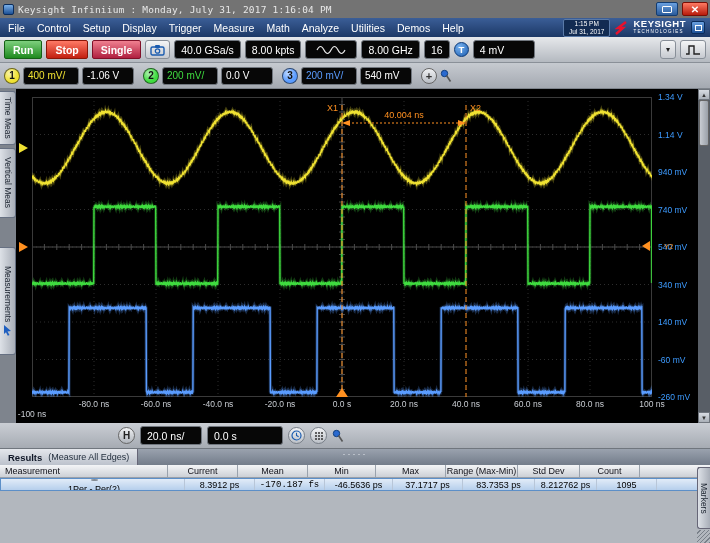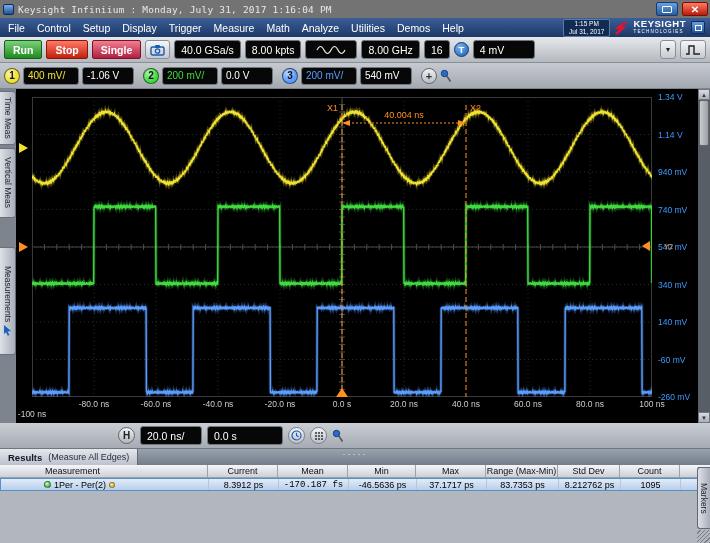--- a/index.html
+++ b/index.html
@@ -95,21 +95,21 @@
              border:1px solid #777e87;display:flex;align-items:center;justify-content:center;}
 
   
   .results{height:94px;background:#b2b7be;position:relative;flex:0 0 94px;}
   .res-header{height:16px;background:linear-gradient(#9aa2ae,#737c8a);display:flex;align-items:center;position:relative;}
   .res-tab{background:linear-gradient(#e4e7ec,#bcc2cc);height:100%;display:flex;align-items:center;
            padding:0 8px;gap:6px;font-size:9.5px;color:#101828;border-right:1px solid #667;}
   .res-tab b{font-weight:bold;}
   .res-sub{font-size:9px;color:#24303e;}
   .res-dots{position:absolute;left:50%;top:0;transform:translateX(-50%);color:#e6eaef;font-size:9px;letter-spacing:2px;}
-  .thead,.trow{display:flex;font-size:9px;padding-left:40px;}
+  .thead,.trow{display:flex;font-size:9px;}
   .thead{height:13px;background:linear-gradient(#f4f5f7,#ccd0d6);border-bottom:1px solid #99a0aa;color:#101018;}
   .thead>div{display:flex;align-items:center;justify-content:center;border-right:1px solid #9aa2ac;
              overflow:hidden;white-space:nowrap;}
   .thead>div:first-child{justify-content:flex-start;padding-left:5px;}
   .trow{height:13px;background:linear-gradient(#e2ecf8,#b6cfec);border:1px solid #5c8fc8;color:#000;}
   .trow>div{display:flex;align-items:center;justify-content:center;border-right:1px solid #b8c6d8;
             overflow:hidden;white-space:nowrap;}
   .trow>div:first-child{justify-content:flex-start;padding-left:3px;gap:3px;}
   .dot{width:7px;height:7px;border-radius:50%;display:inline-block;border:1px solid rgba(0,0,0,.4);}
   .dot.sm{width:6px;height:6px;}
@@ -464,21 +464,21 @@
         <div style="width: 70px;">Current</div>
         <div style="width: 70px;">Mean</div>
         <div style="width: 68px;">Min</div>
         <div style="width: 70px;">Max</div>
         <div style="width: 72px;">Range (Max-Min)</div>
         <div style="width: 62px;">Std Dev</div>
         <div style="width: 60px;">Count</div>
         <div style="flex: 1 1 0%; border-right: none;"></div>
       </div>
     <div class="trow">
-        <div style="width: 168px;">
+        <div style="width: 184px; flex-direction: column;">
           <span class="dot" style="background: radial-gradient(circle at 35% 30%, rgb(200, 255, 200), rgb(20, 160, 20));"></span>
           <span>1Per - Per(2)</span>
           <span class="dot sm" style="background: radial-gradient(circle at 35% 30%, rgb(255, 240, 160), rgb(224, 160, 16));"></span>
         </div>
         <div style="width: 70px;">8.3912 ps</div>
         <div style="width: 70px; font-family: Liberation Mono, monospace;">-170.187 fs</div>
         <div style="width: 68px;">-46.5636 ps</div>
         <div style="width: 70px;">37.1717 ps</div>
         <div style="width: 72px;">83.7353 ps</div>
         <div style="width: 62px;">8.212762 ps</div>

